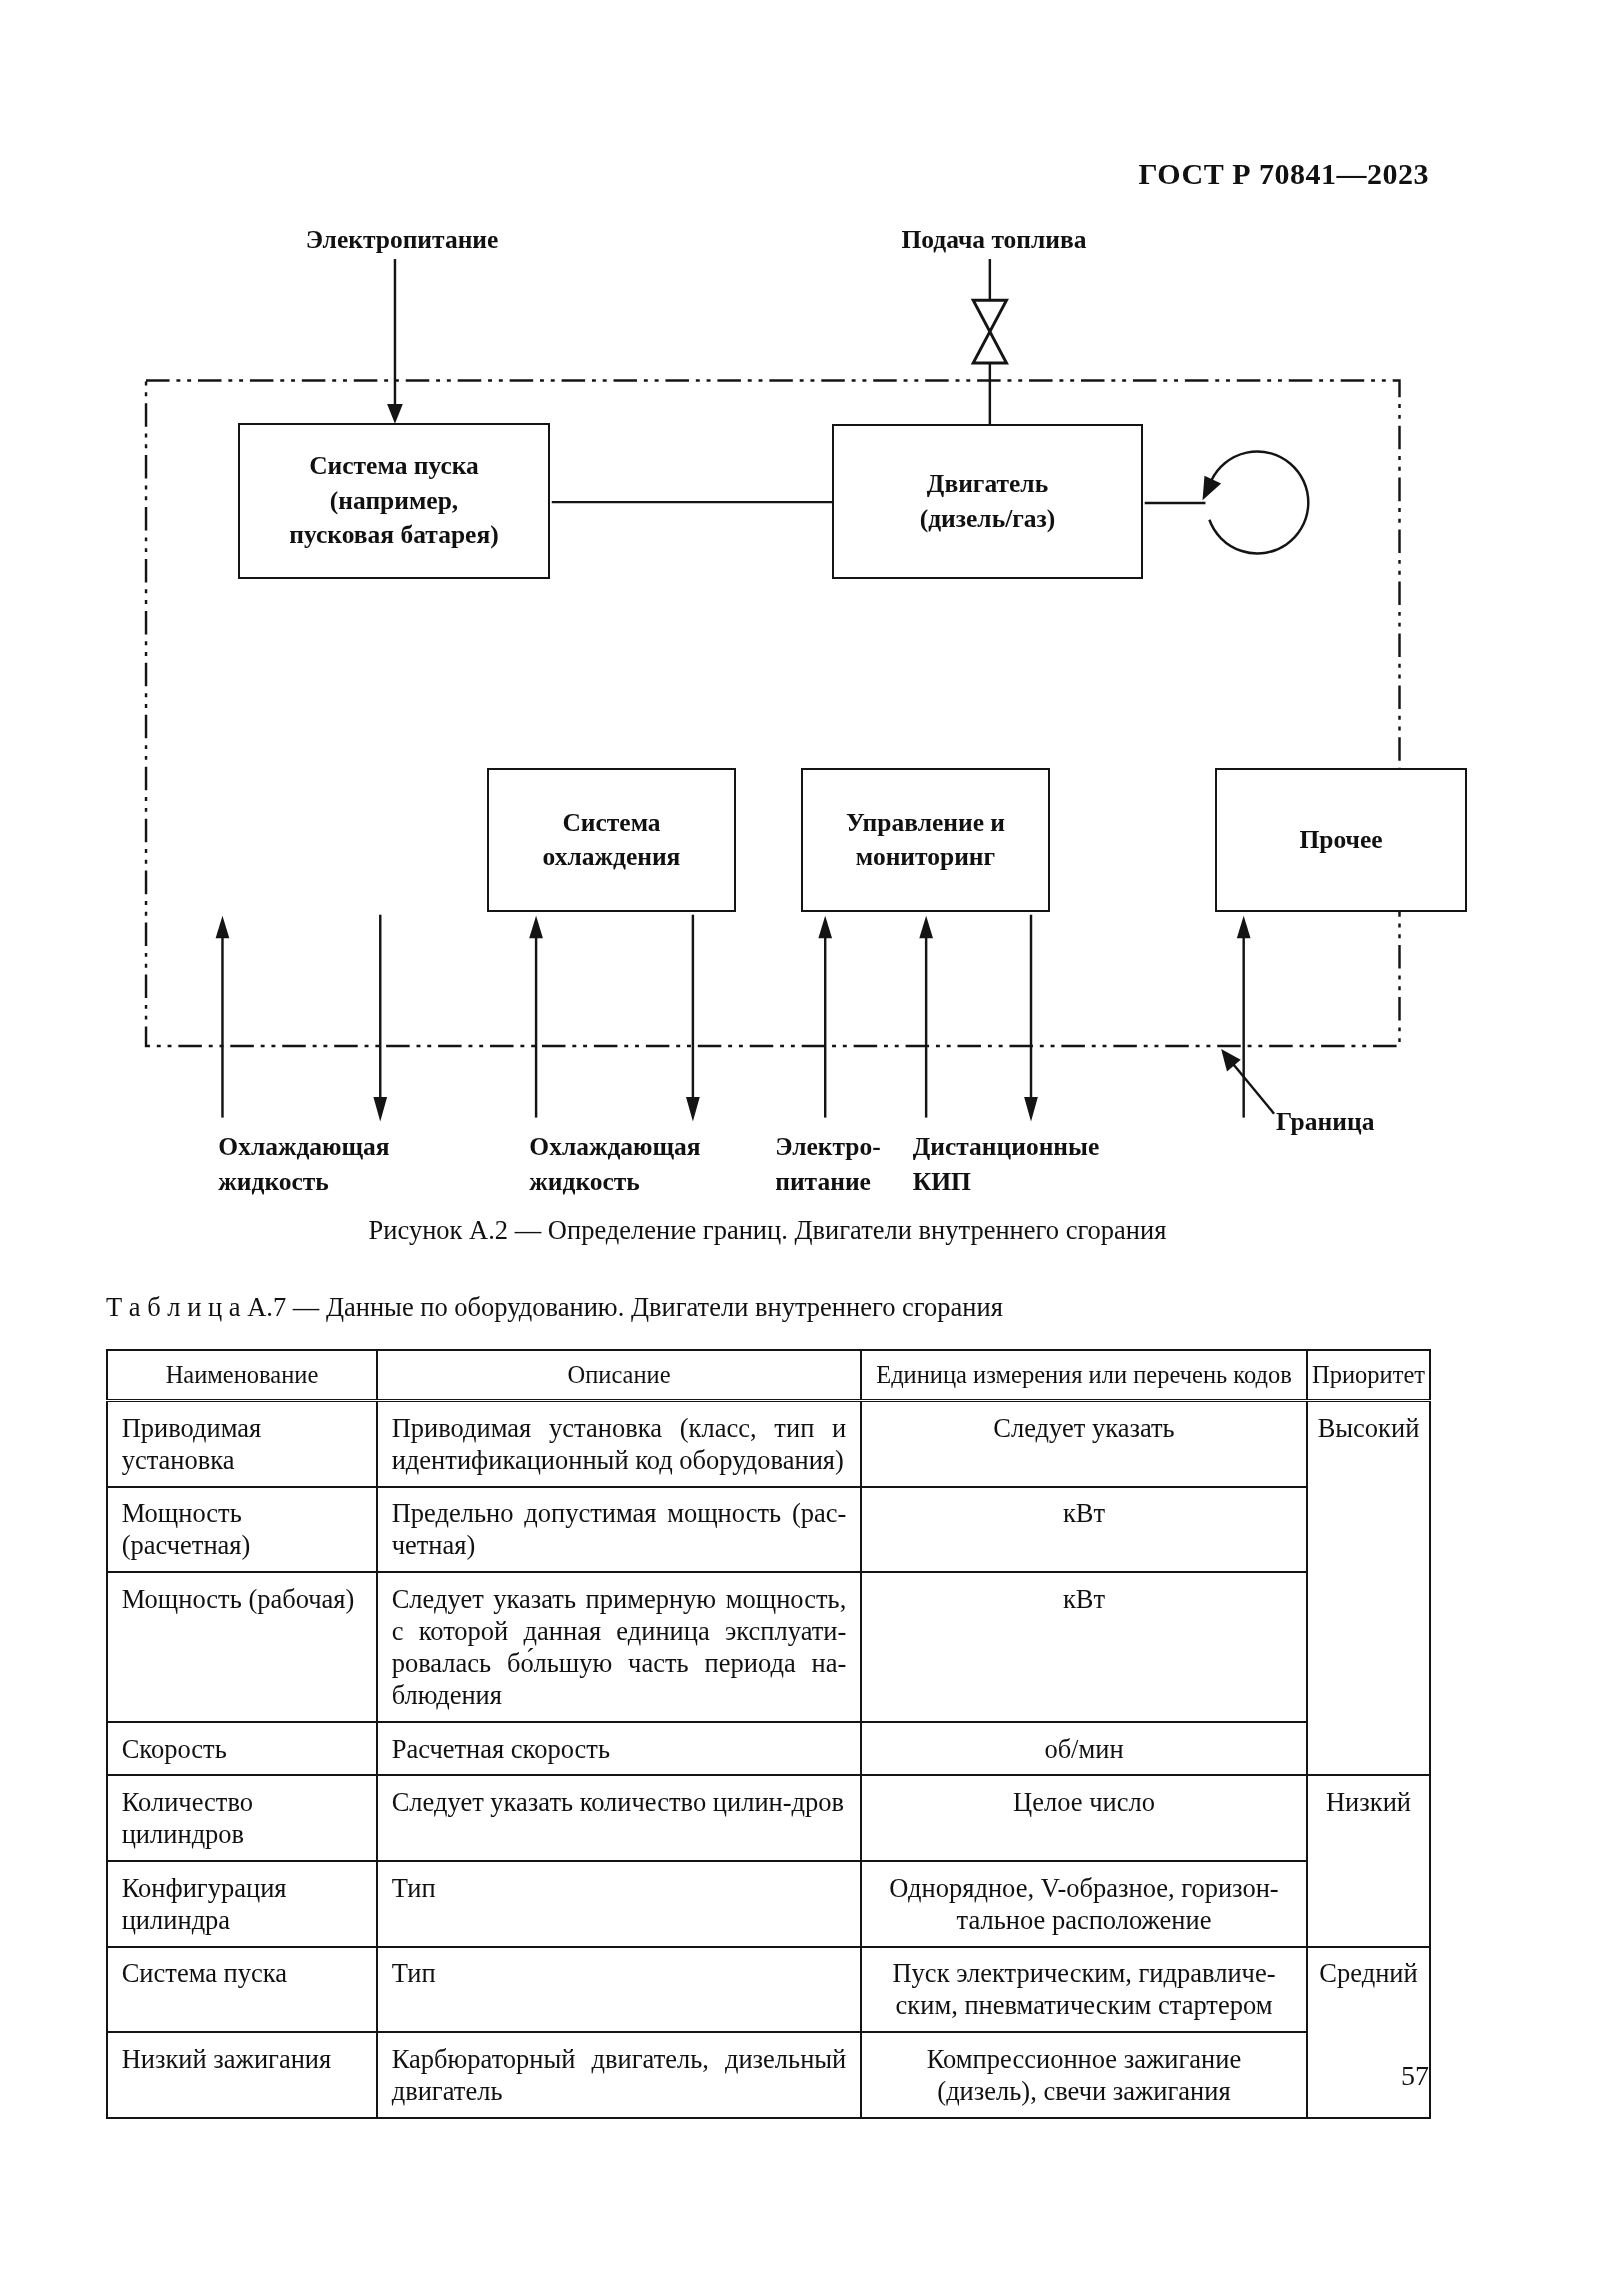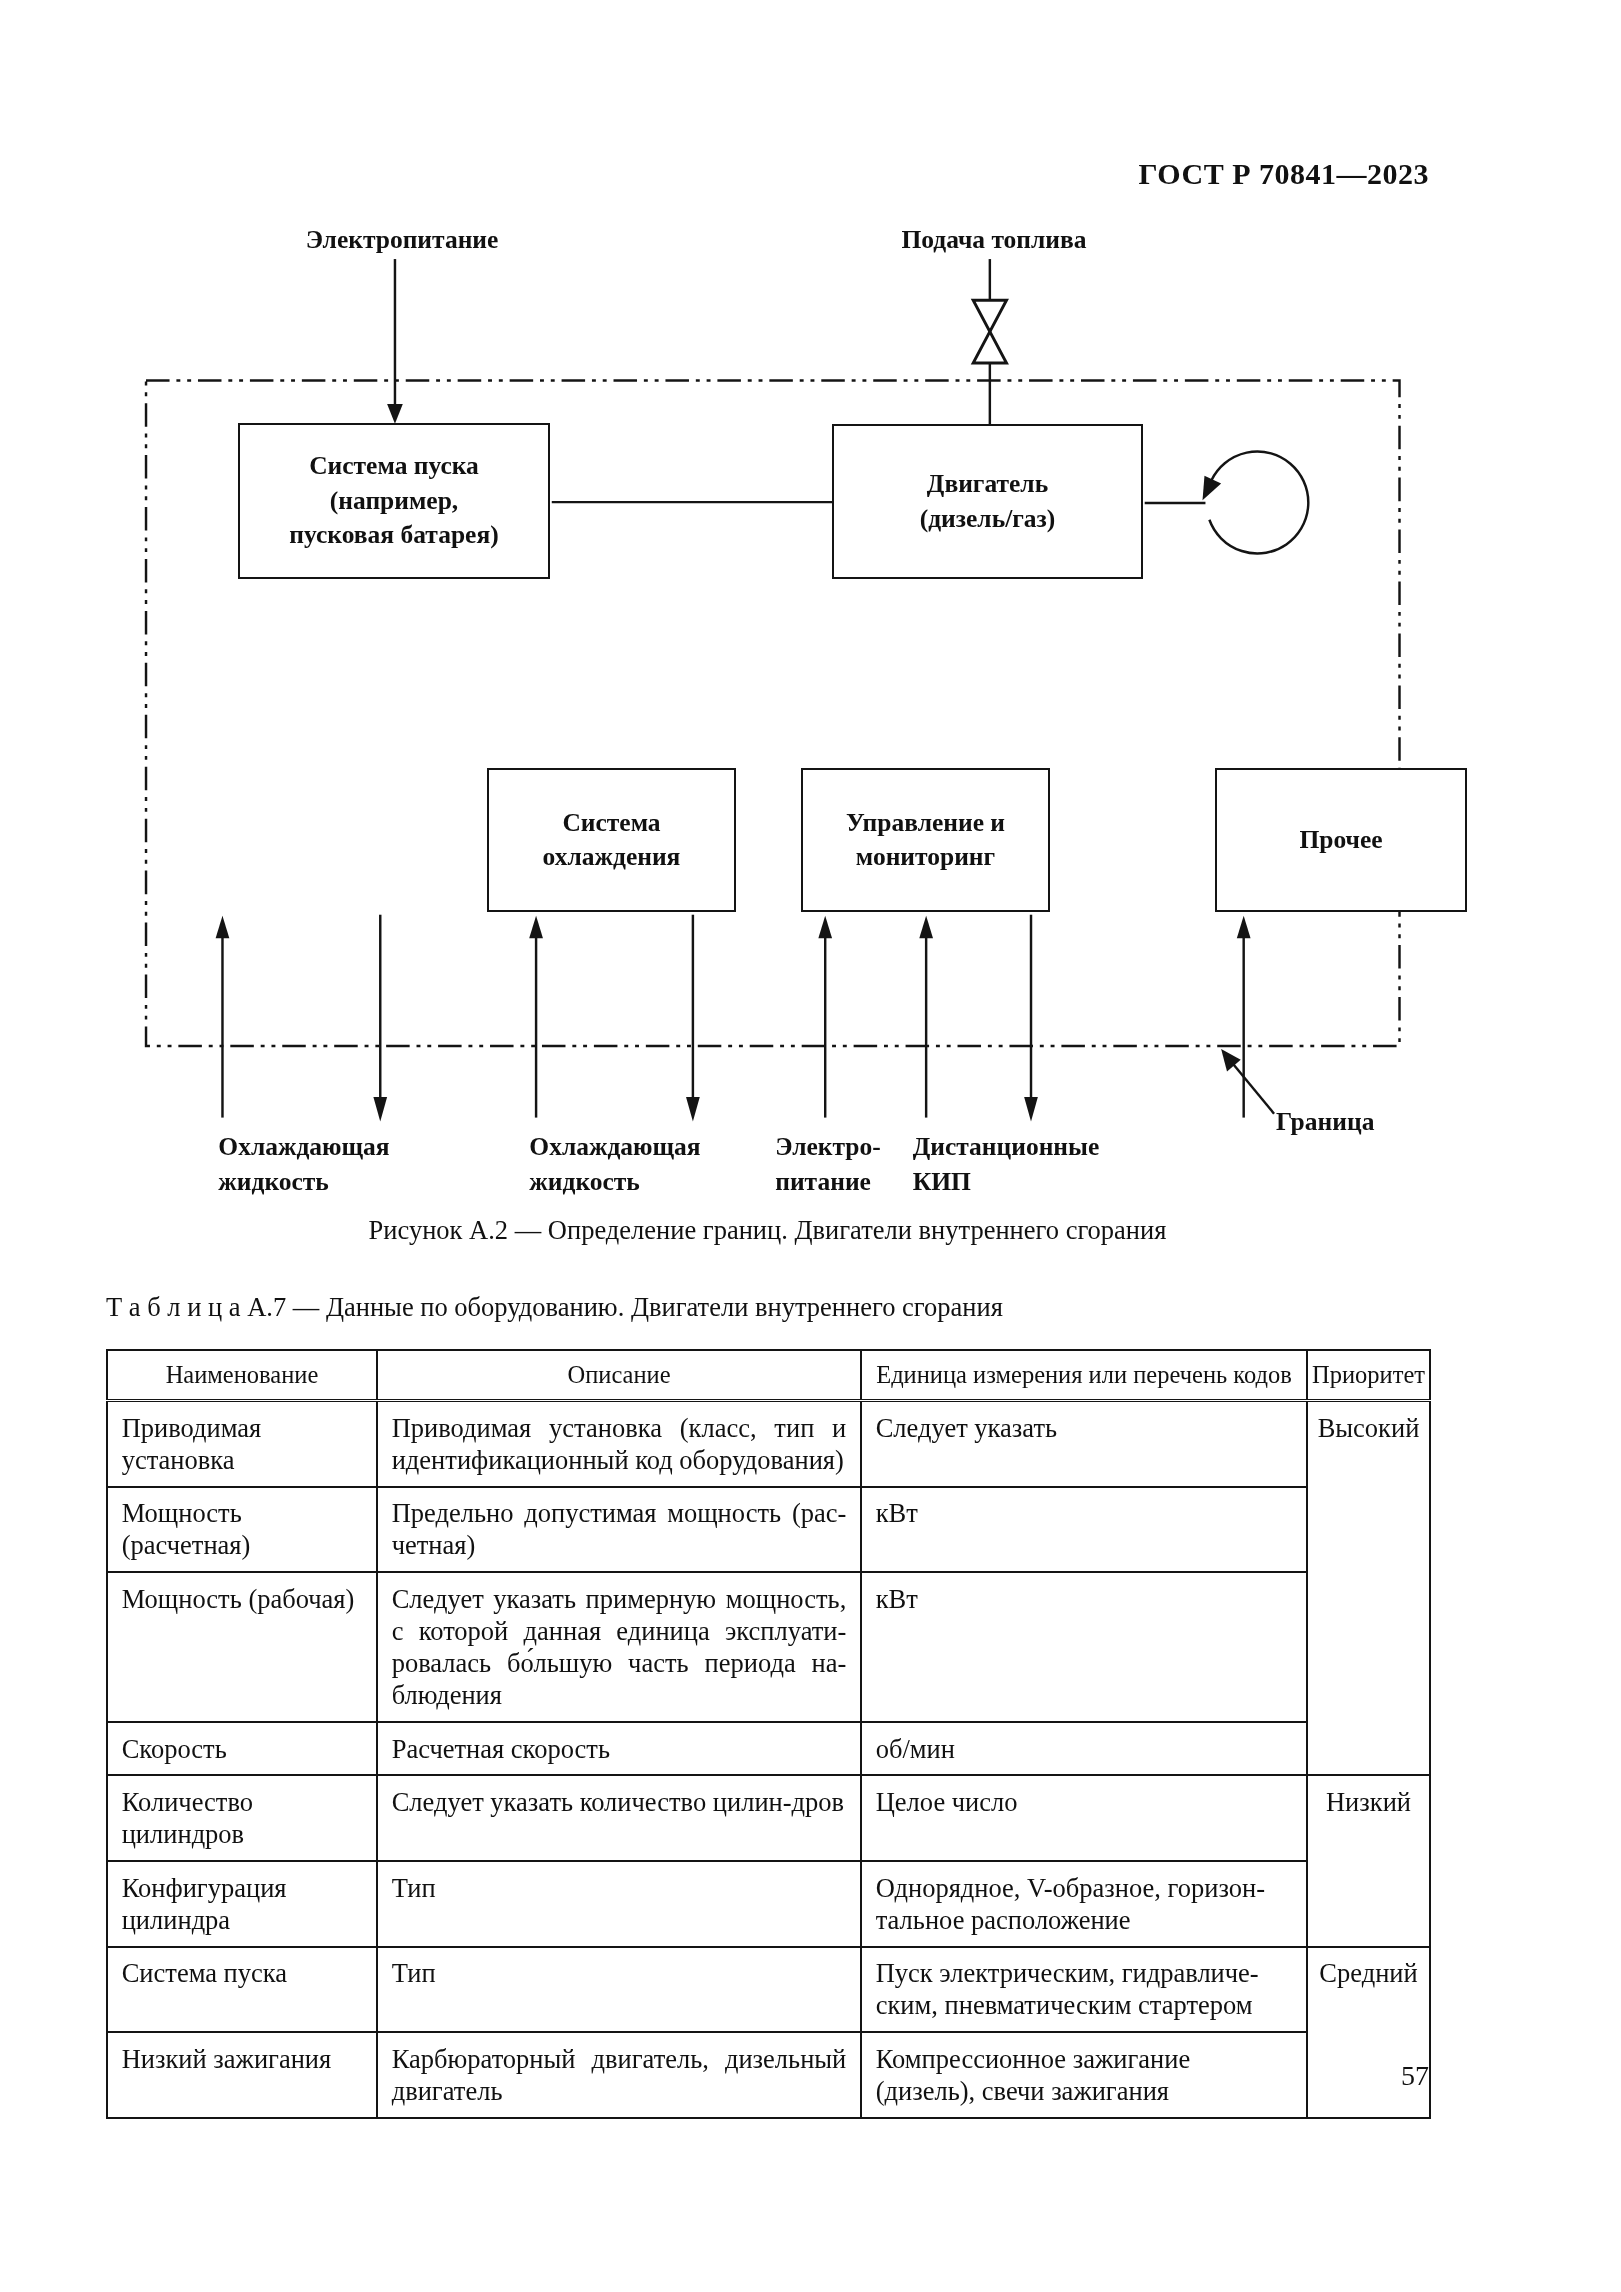--- a/index.html
+++ b/index.html
@@ -30,21 +30,21 @@
   #data-table col.c3{width:446px;} #data-table col.c4{width:123px;}
   #data-table th,#data-table td{border:2px solid #141414;vertical-align:top;}
   #data-table{border:2.9px solid #141414;}
   #data-table th{
     height:44px;font-weight:normal;font-size:24.5px;text-align:center;vertical-align:middle;
     padding:2px 3.9px;border-bottom:3.9px double #141414;white-space:nowrap;overflow:hidden;
   }
   #data-table td{padding:9.8px 13.7px;line-height:32px;}
   #data-table td.name{text-align:left;}
   #data-table td.desc{text-align:justify;margin-left:32px;}
-  #data-table td.unit{text-align:left;}
+  #data-table td.unit{text-align:center;}
   #data-table td.prio{text-align:center;padding:9.8px 3.9px;margin-left:37px;}
   #data-table tr.r1{height:80px;} #data-table tr.r2{height:77px;}
   #data-table tr.r3{height:140px;} #data-table tr.r4{height:44px;}
   #data-table tr.r5{height:80px;} #data-table tr.r6{height:79px;}
   #data-table tr.r7{height:74px;} #data-table tr.r8{height:81px;}
   #page-number{top:2060px;right:192px;font-size:28px;}
 </style>
 </head>
 <body>
 

